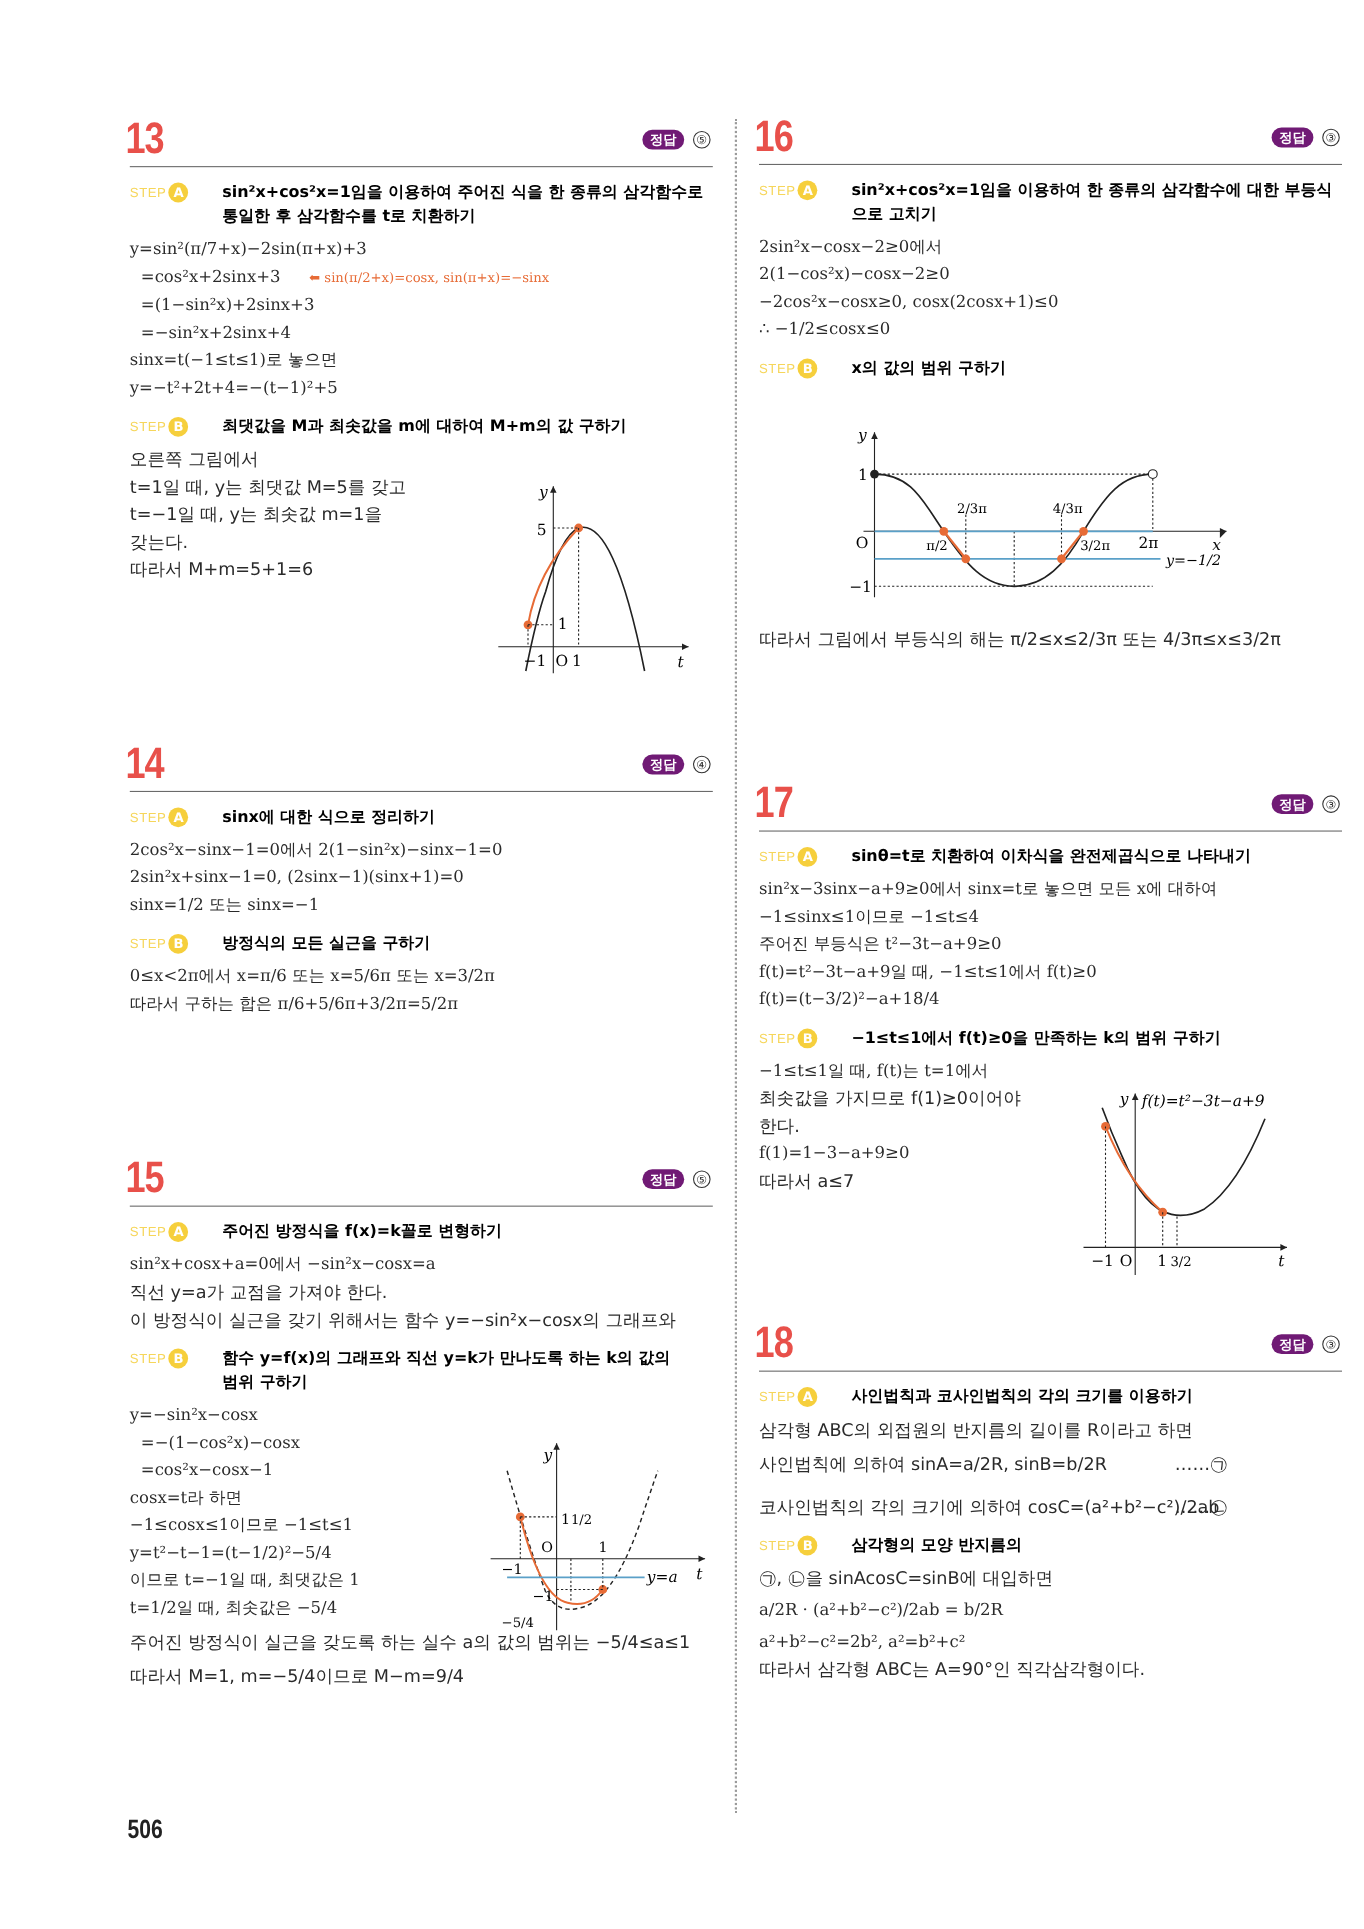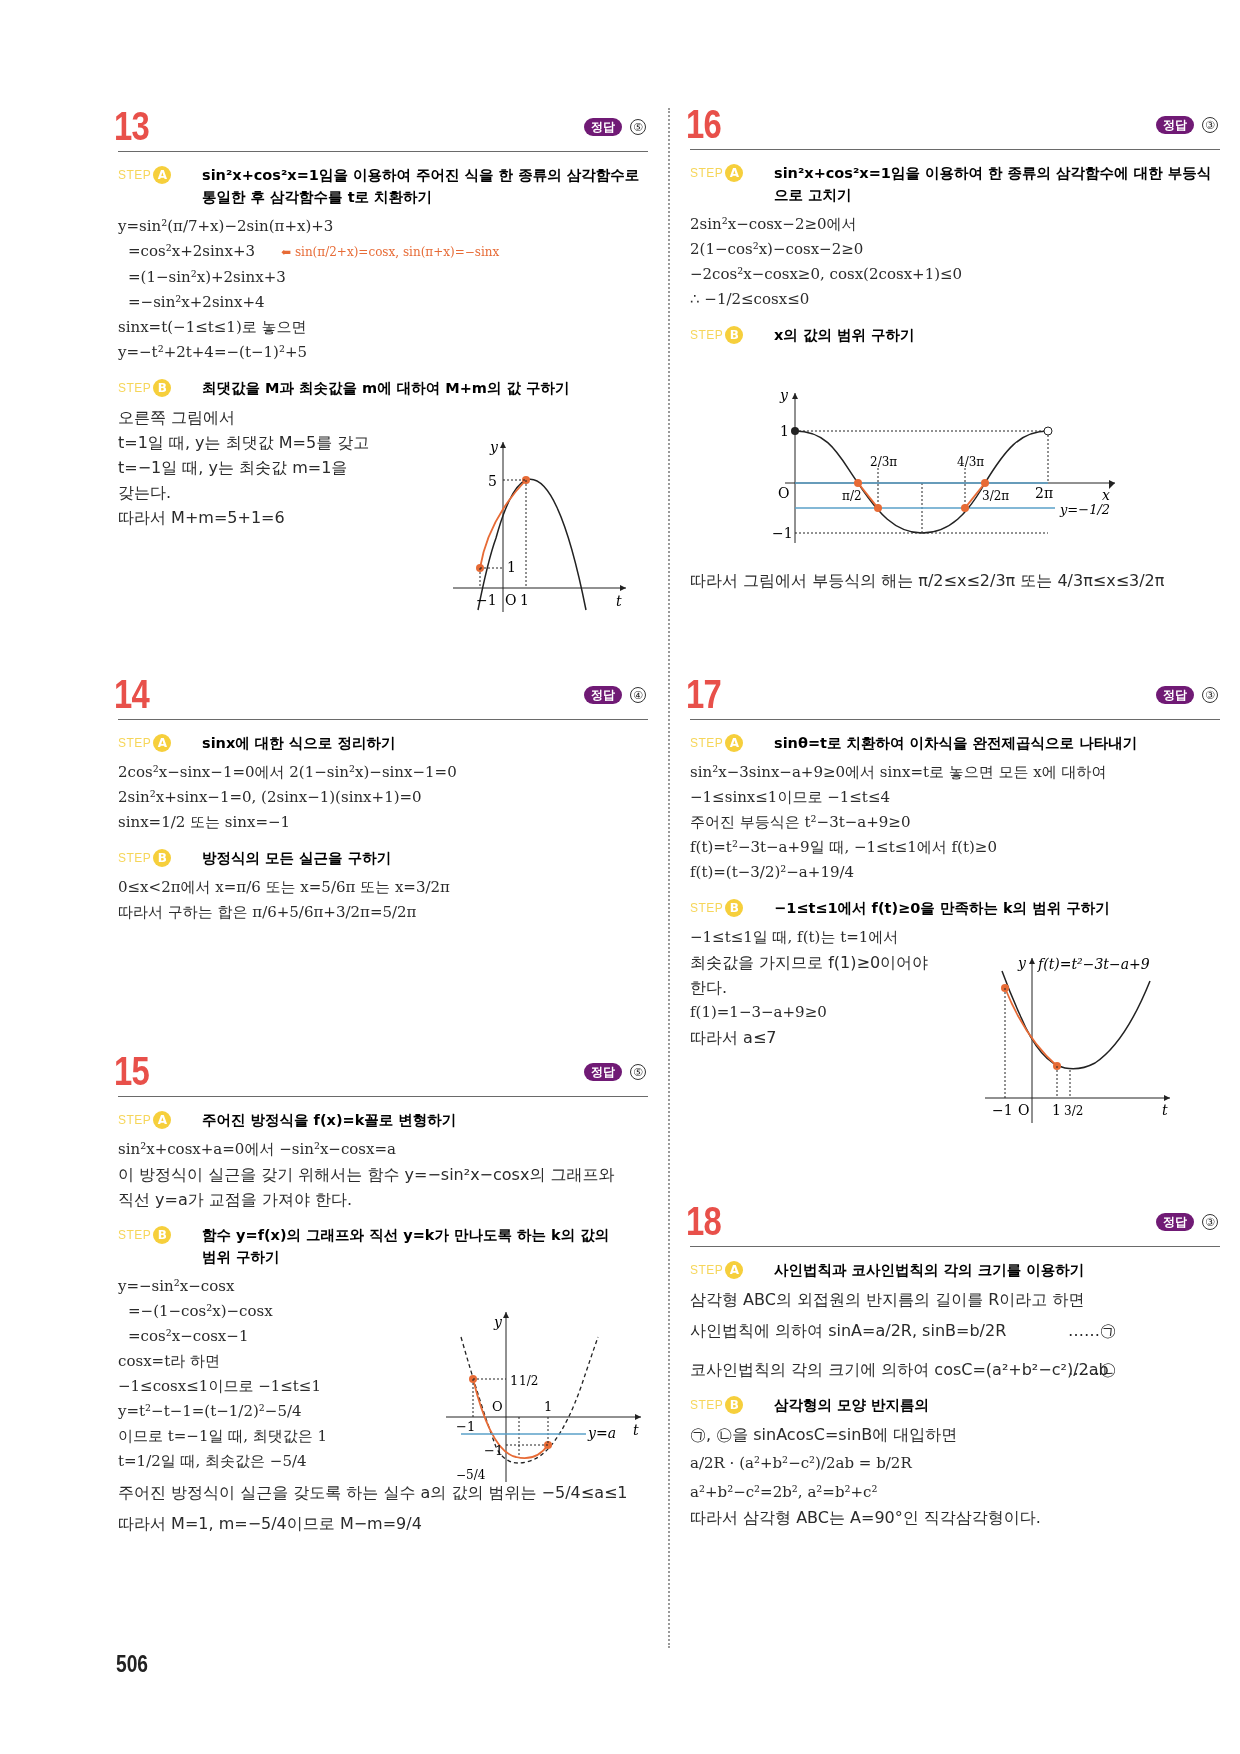--- a/index.html
+++ b/index.html
@@ -139,22 +139,22 @@
     </div>
     <div class="step">
       <div class="step-tag">
         <span class="step-word">STEP</span>
         <span class="step-letter">A</span>
       </div>
       <div class="step-title">주어진 방정식을 f(x)=k꼴로 변형하기</div>
     </div>
     <div class="body">
       <div class="line">sin²x+cosx+a=0에서 −sin²x−cosx=a</div>
+      <div class="line ko">직선 y=a가 교점을 가져야 한다.</div>
       <div class="line ko">이 방정식이 실근을 갖기 위해서는 함수 y=−sin²x−cosx의 그래프와</div>
-      <div class="line ko">직선 y=a가 교점을 가져야 한다.</div>
     </div>
     <div class="step">
       <div class="step-tag">
         <span class="step-word">STEP</span>
         <span class="step-letter">B</span>
       </div>
       <div class="step-title" style="width:420px; white-space:normal;">함수 y=f(x)의 그래프와 직선 y=k가 만나도록 하는 k의 값의 범위 구하기</div>
     </div>
     <div class="body">
       <div class="line">y=−sin²x−cosx</div>
@@ -257,41 +257,41 @@
       <text x="100" y="78" font-size="12">2/3π</text>
       <text x="187" y="78" font-size="12">4/3π</text>
       <text x="212" y="112" font-size="12">3/2π</text>
       <text x="265" y="110" font-size="14">2π</text>
       <text x="332" y="112" font-size="14" font-style="italic">x</text>
       <text x="290" y="126" font-size="13" font-style="italic">y=−1/2</text>
     </svg>
     <div class="line ko" style="position:absolute; top:470px; left:0;">따라서 그림에서 부등식의 해는 π/2≤x≤2/3π 또는 4/3π≤x≤3/2π</div>
   </section>
 
-  <section class="problem" style="top:668px;">
+  <section class="problem" style="top:704px;">
     <div class="prob-head">
       <span class="prob-num">17</span>
       <div class="answer">
         <span class="badge">정답</span>
         <span class="ans-circle">③</span>
       </div>
     </div>
     <div class="step">
       <div class="step-tag">
         <span class="step-word">STEP</span>
         <span class="step-letter">A</span>
       </div>
       <div class="step-title">sinθ=t로 치환하여 이차식을 완전제곱식으로 나타내기</div>
     </div>
     <div class="body">
       <div class="line">sin²x−3sinx−a+9≥0에서 sinx=t로 놓으면 모든 x에 대하여</div>
       <div class="line">−1≤sinx≤1이므로 −1≤t≤4</div>
       <div class="line">주어진 부등식은 t²−3t−a+9≥0</div>
       <div class="line">f(t)=t²−3t−a+9일 때, −1≤t≤1에서 f(t)≥0</div>
-      <div class="line">f(t)=(t−3/2)²−a+19/4</div>
+      <div class="line">f(t)=(t−3/2)²−a+18/4</div>
     </div>
     <div class="step">
       <div class="step-tag">
         <span class="step-word">STEP</span>
         <span class="step-letter">B</span>
       </div>
       <div class="step-title">−1≤t≤1에서 f(t)≥0을 만족하는 k의 범위 구하기</div>
     </div>
     <div class="body">
       <div class="line">−1≤t≤1일 때, f(t)는 t=1에서</div>

